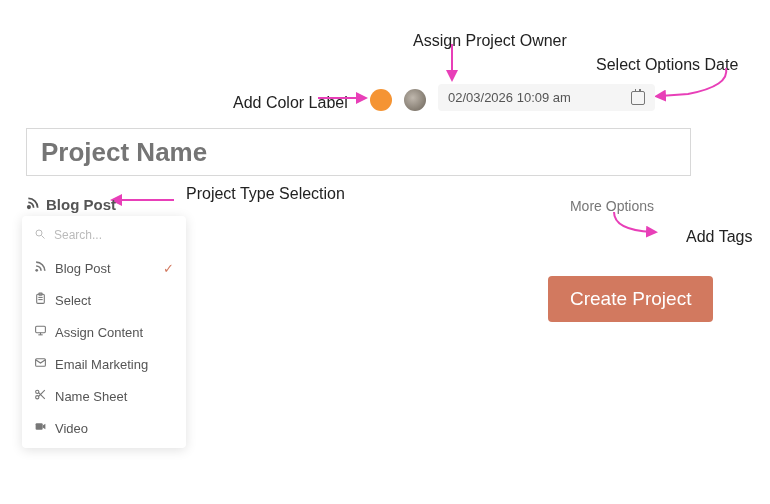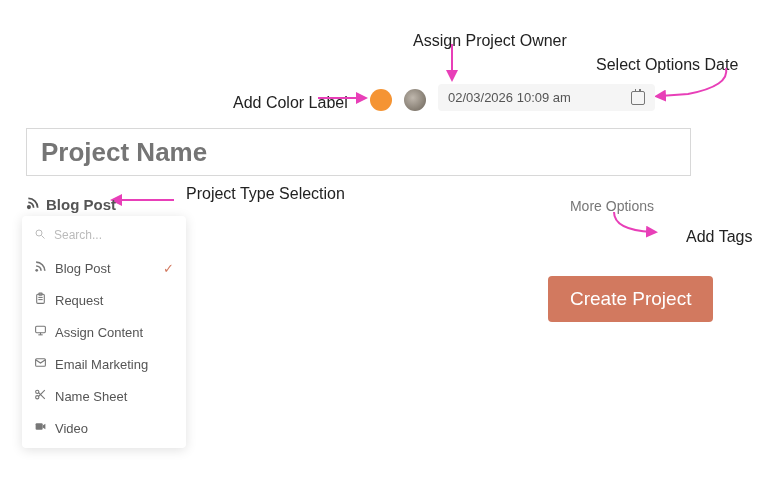--- a/index.html
+++ b/index.html
@@ -252,21 +252,21 @@
         <span><svg class="dd-icon" viewBox="0 0 24 24">
             <use href="#i-rss"></use>
           </svg></span>
         <span>Blog Post</span>
         <span class="dd-check">✓</span>
       </div>
       <div class="dd-item">
         <span><svg class="dd-icon" viewBox="0 0 24 24">
             <use href="#i-clipboard"></use>
           </svg></span>
-        <span>Request</span>
+        <span>Select</span>
       </div>
       <div class="dd-item">
         <span><svg class="dd-icon" viewBox="0 0 24 24">
             <use href="#i-monitor"></use>
           </svg></span>
         <span>Assign Content</span>
       </div>
       <div class="dd-item">
         <span><svg class="dd-icon" viewBox="0 0 24 24">
             <use href="#i-mail"></use>

